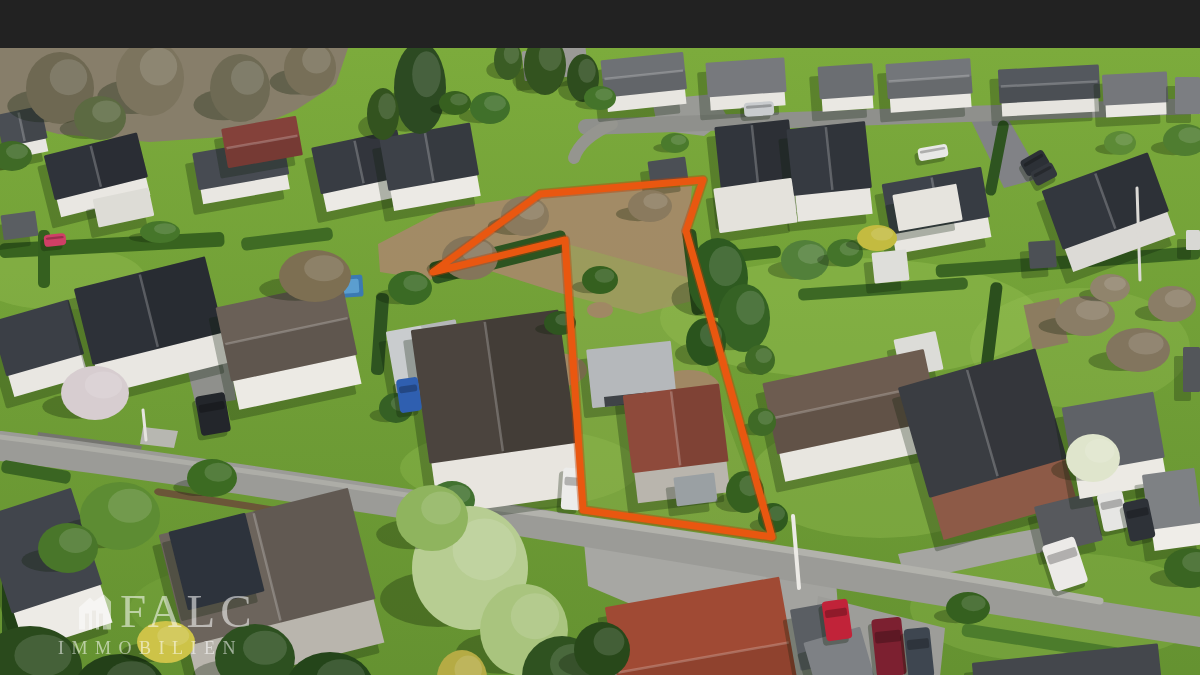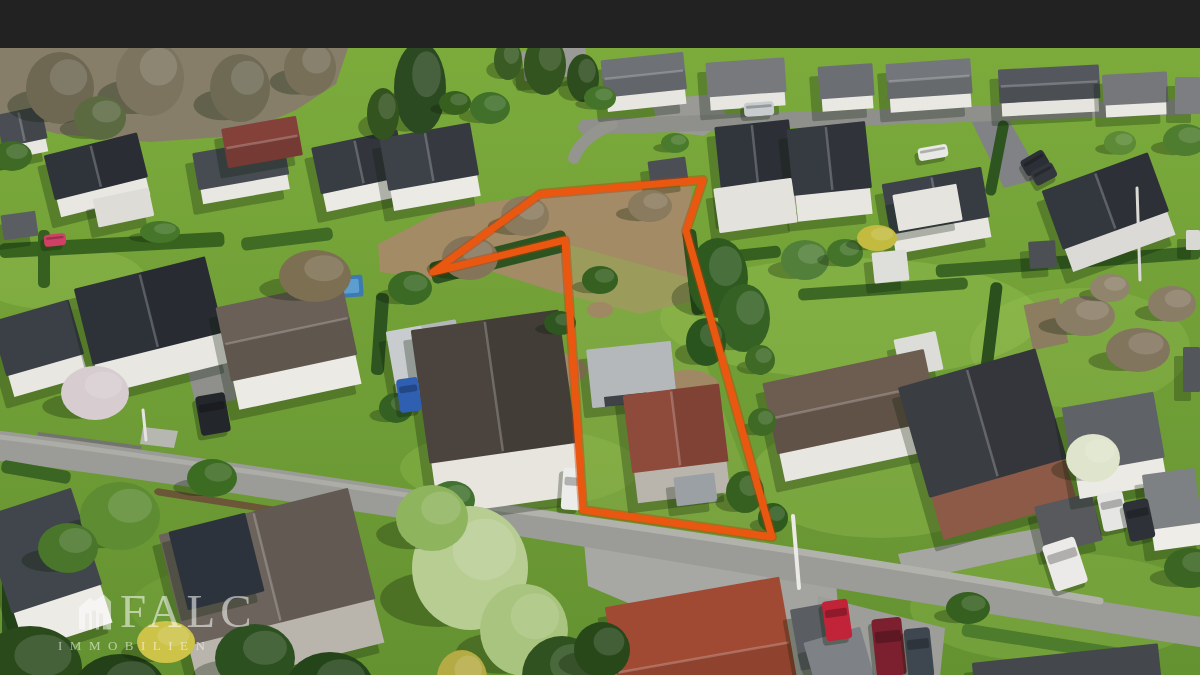--- a/index.html
+++ b/index.html
@@ -2,21 +2,21 @@
 <html><head>
 <meta charset="utf-8">
 <style>
   html,body{margin:0;padding:0;background:#222;}
   .photo{position:relative;width:1200px;height:675px;overflow:hidden;font-family:"Liberation Sans",sans-serif;margin-top:48px;}
   .photo svg.scene{position:absolute;left:0;top:0;width:1200px;height:675px;display:block;}
   .wm{position:absolute;left:56px;top:540px;color:rgba(255,255,255,0.55);user-select:none;}
   .wm-row{display:flex;align-items:flex-start;}
   .wm-icon{width:34px;height:37px;margin:6px 8px 0 22px;opacity:0.95;}
   .wm-brand{font-family:"Liberation Serif",serif;font-size:47px;line-height:1.0;letter-spacing:5px;font-weight:400;}
-  .wm-sub{display:block;font-family:"Liberation Serif",serif;font-size:13px;letter-spacing:7.5px;margin-top:3px;margin-left:2px;}
+  .wm-sub{display:block;font-family:"Liberation Serif",serif;font-size:18px;letter-spacing:7.5px;margin-top:3px;margin-left:2px;}
 </style>
 </head>
 <body>
 
 <div class="photo">
   <svg class="scene" id="scene" viewBox="0 0 1200 675">
       <defs>
         <linearGradient id="g1" x1="0" y1="0" x2="0" y2="1">
           <stop offset="0" stop-color="#7cab3c"></stop>
           <stop offset="1" stop-color="#639030"></stop>

